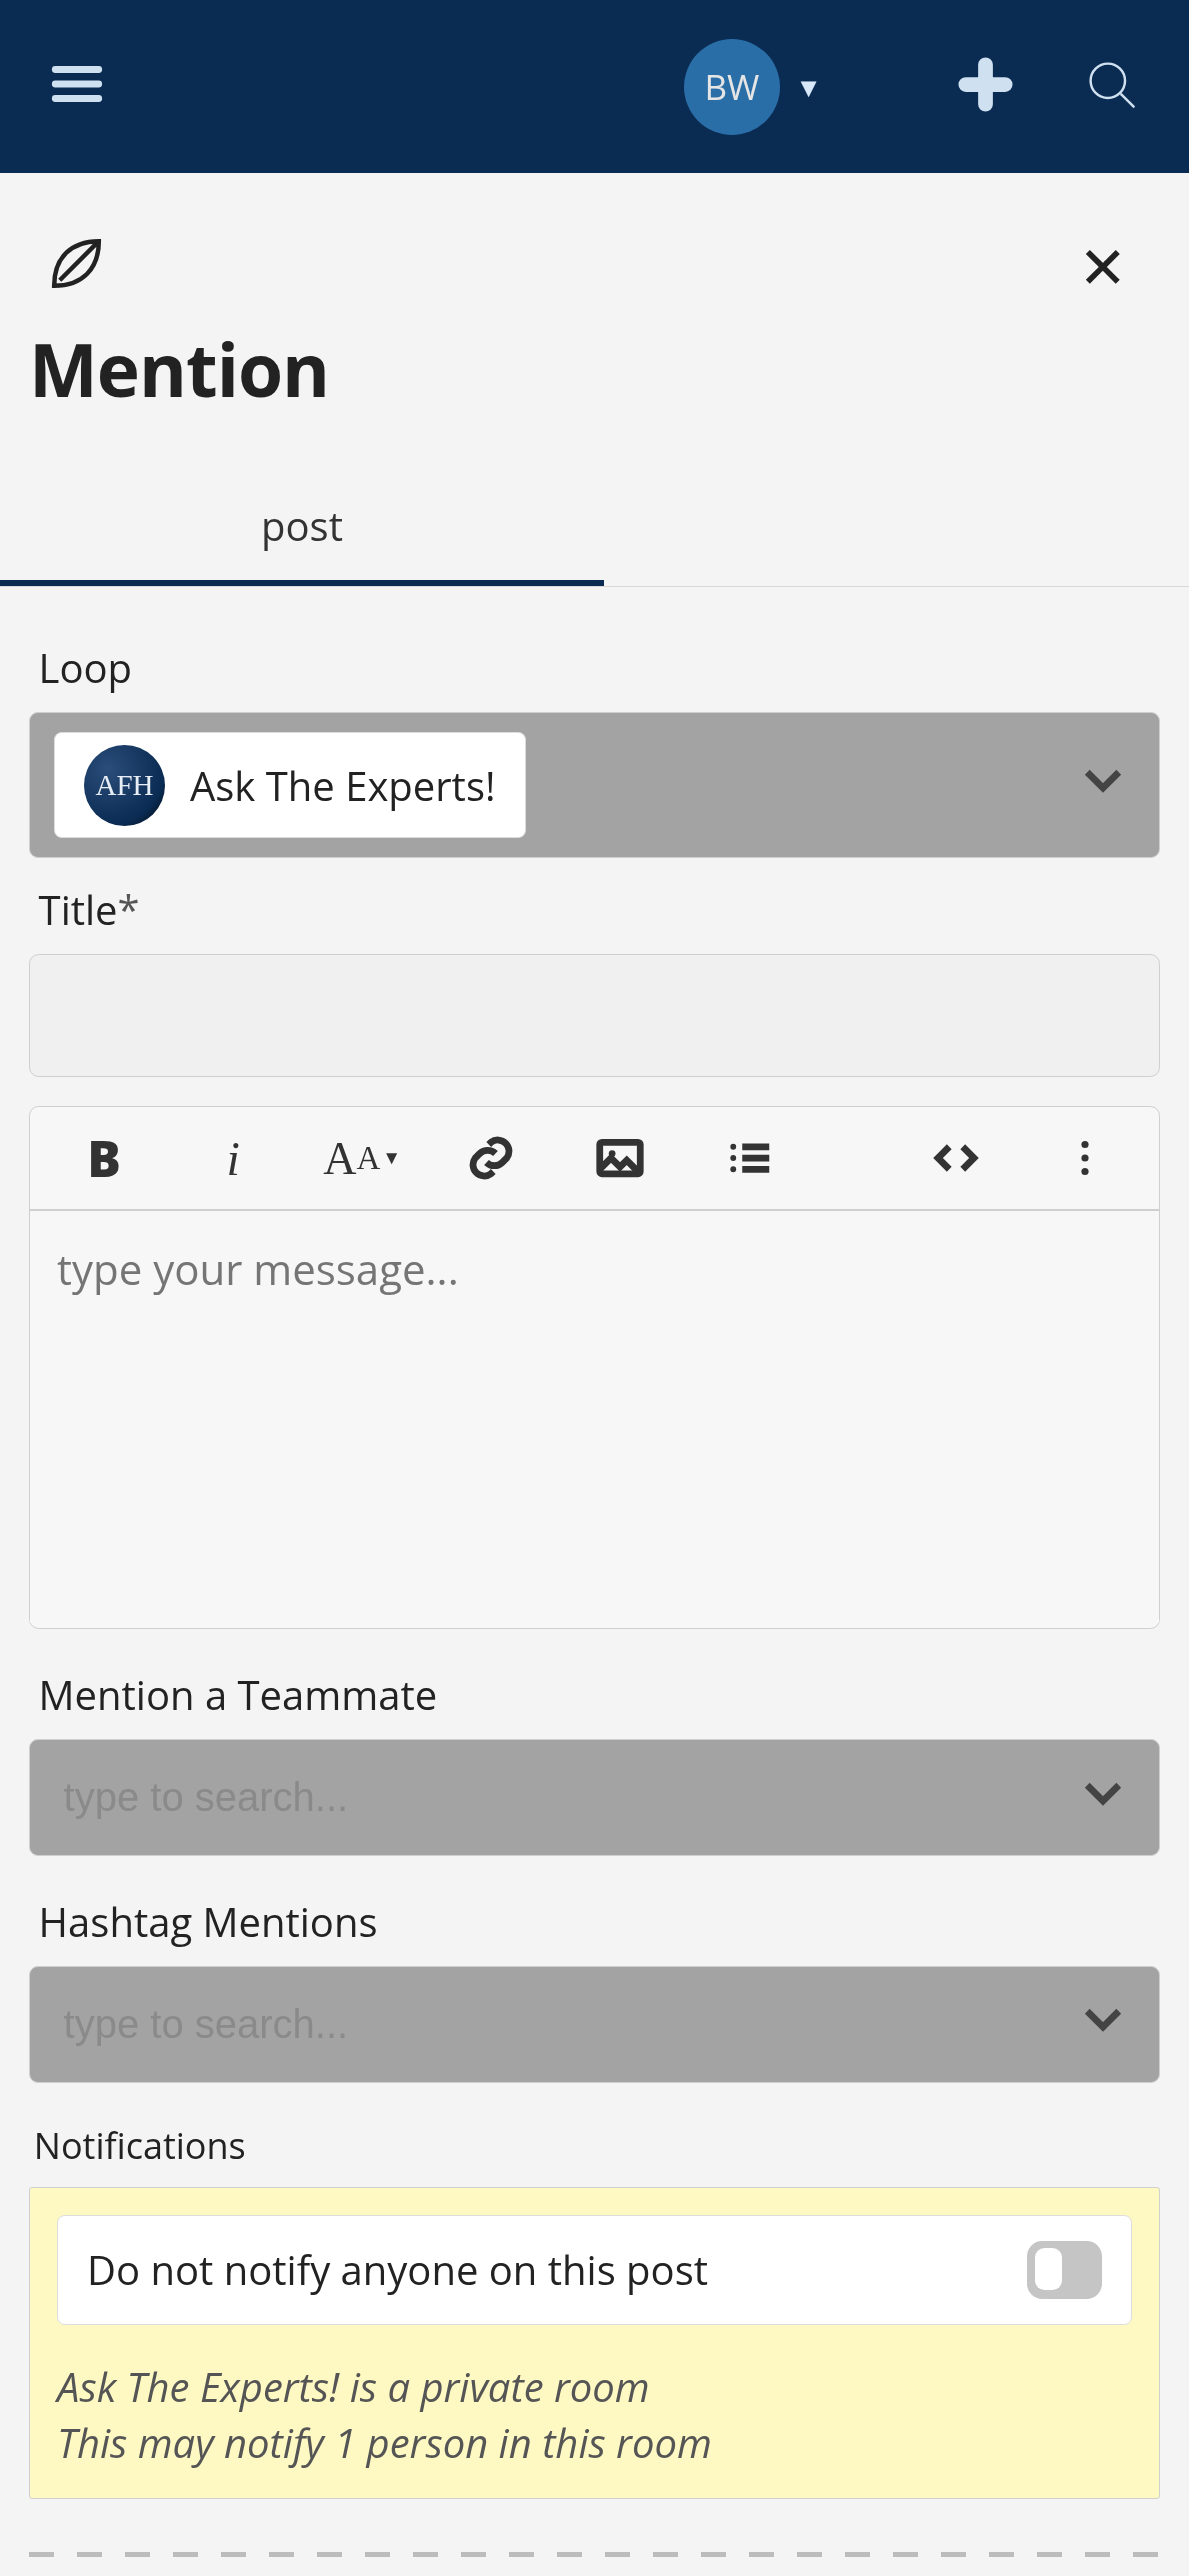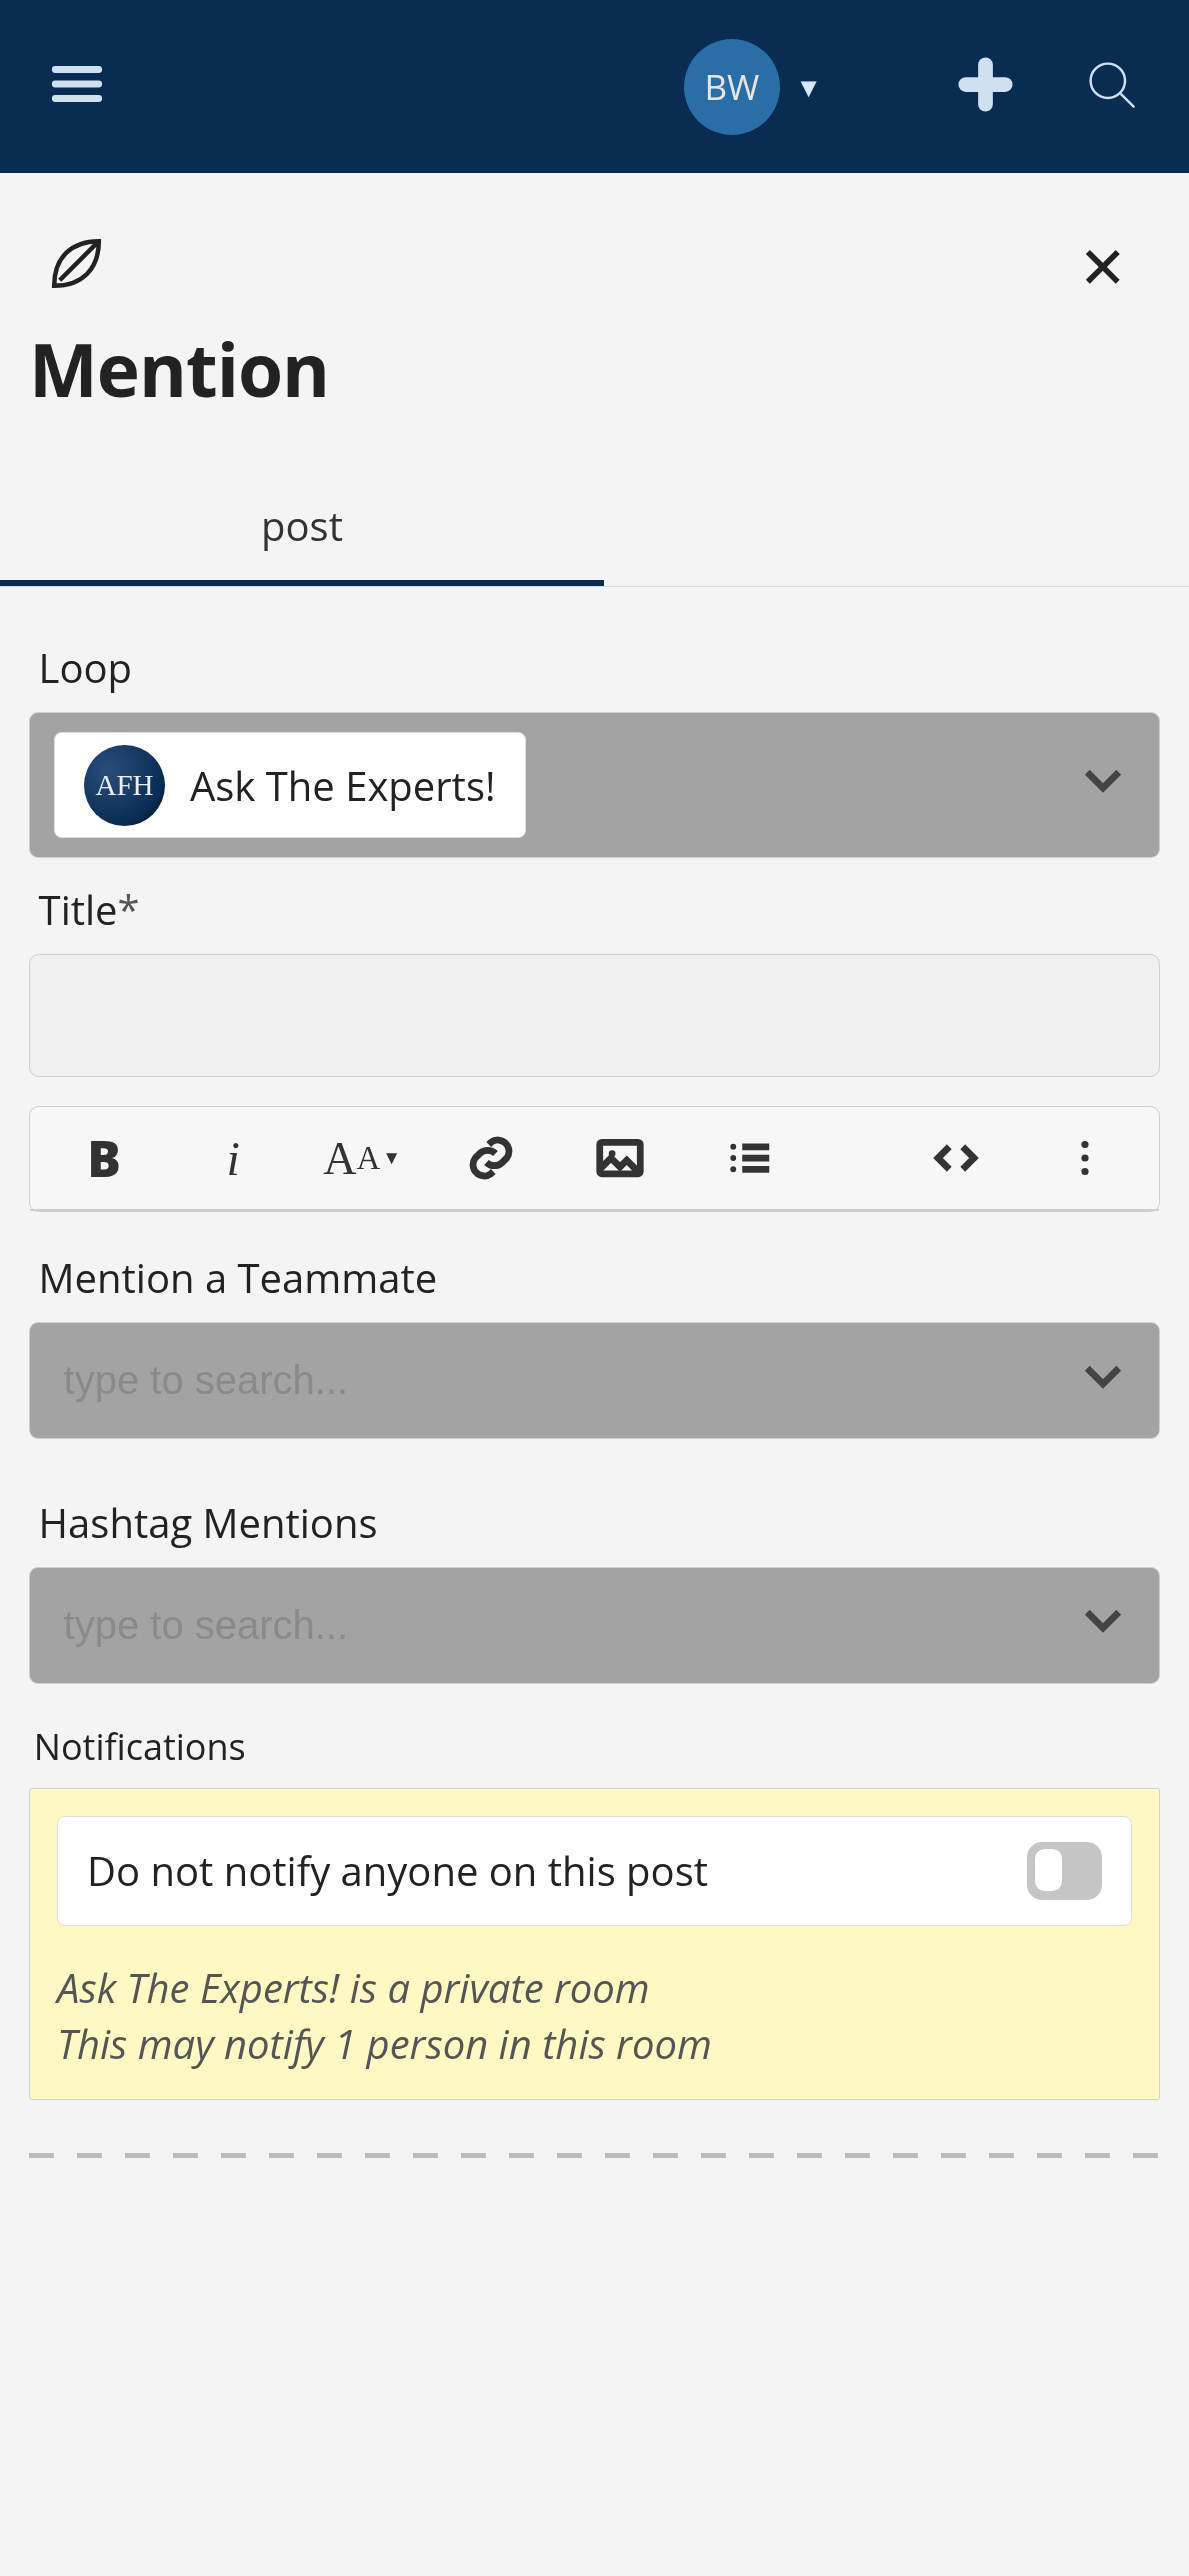--- a/index.html
+++ b/index.html
@@ -222,33 +222,34 @@
           </svg>
       </div>
       <div class="tool">
         <svg viewBox="0 0 24 24">
             <circle cx="12" cy="6" r="1.6" fill="#333" stroke="none"></circle>
             <circle cx="12" cy="12" r="1.6" fill="#333" stroke="none"></circle>
             <circle cx="12" cy="18" r="1.6" fill="#333" stroke="none"></circle>
           </svg>
       </div>
     </div>
+    <textarea class="editor-area" placeholder="type your message..." style=""></textarea>
   </div>
 
   
   <div class="field-label" style="margin-top:38px">Mention a Teammate</div>
   <div class="select-box" style="padding:5.8px 24px">
     <input class="search-input" placeholder="type to search..." style="">
     <span class="chev"><svg viewBox="0 0 24 24">
           <path d="M5 9l7 7 7-7"></path>
         </svg></span>
   </div>
 
   
-  <div class="field-label" style="margin-top:56px">Hashtag Mentions</div>
+  <div class="field-label" style="margin-top:38px">Hashtag Mentions</div>
   <div class="select-box" style="padding:5.8px 24px">
     <input class="search-input" placeholder="type to search..." style="">
     <span class="chev"><svg viewBox="0 0 24 24">
           <path d="M5 9l7 7 7-7"></path>
         </svg></span>
   </div>
 
   
   <div class="notif-label">Notifications</div>
   <div class="notif-card">

